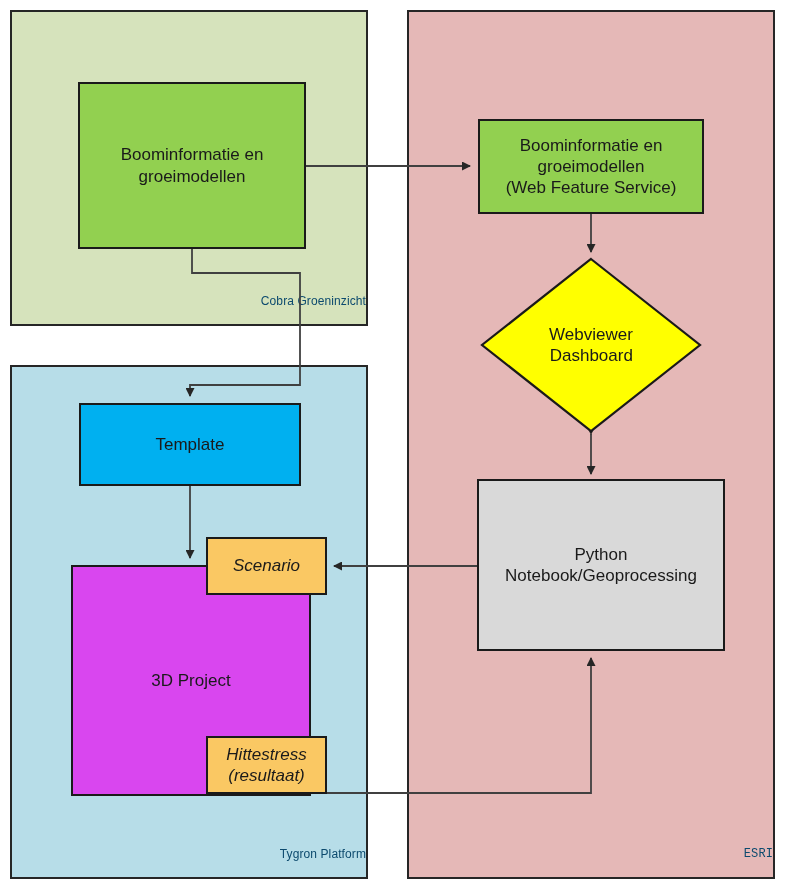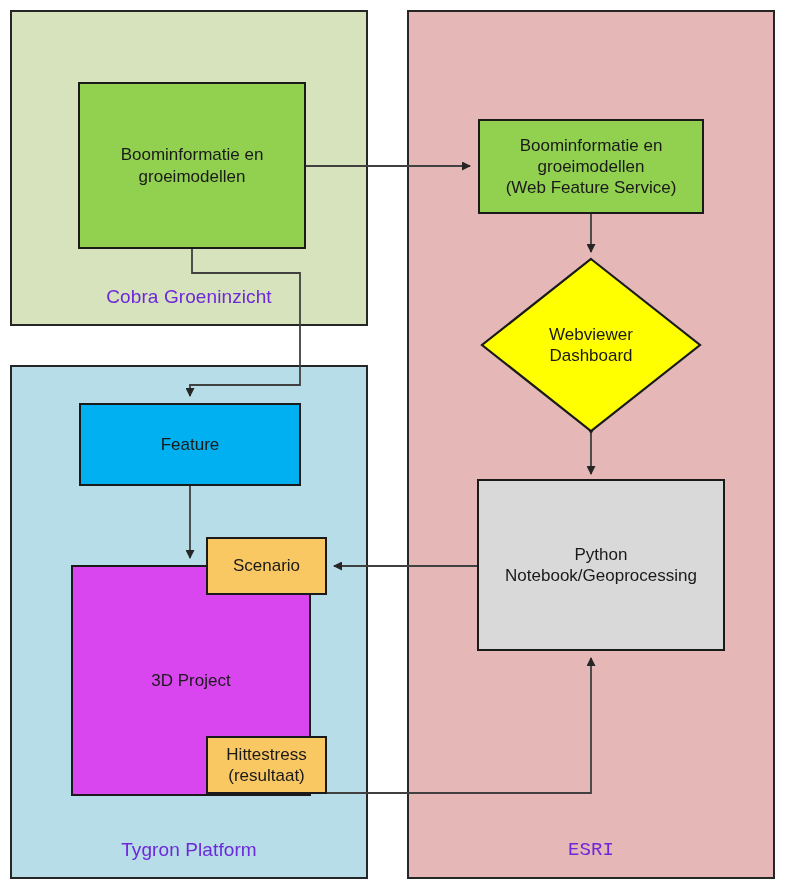--- a/index.html
+++ b/index.html
@@ -20,23 +20,23 @@
   }
   .panel {
     position: absolute;
     border: 2px solid #262626;
     box-sizing: border-box;
   }
   .panel-label {
     position: absolute;
     left: 0;
     right: 0;
-    text-align: center;
-    font-size: 19px;
-    color: #6d28d9;
+    text-align: right;
+    font-size: 12px;
+    color: #0c4a6e;
     letter-spacing: 0.1px;
   }
   .node {
     position: absolute;
     border: 2px solid #1a1a1a;
     box-sizing: border-box;
     display: flex;
     align-items: center;
     justify-content: center;
     text-align: center;
@@ -59,39 +59,39 @@
   }
   .diamond-text {
     position: absolute;
     left: 0;
     top: 0;
     width: 100%;
     height: 100%;
     display: flex;
     align-items: center;
     justify-content: center;
-    text-align: center;
+    text-align: right;
     font-size: 17px;
     color: #1a1a1a;
     line-height: 1.25;
     white-space: pre-line;
     pointer-events: none;
   }
   #edges {
     position: absolute;
     left: 0;
     top: 0;
     width: 785px;
     height: 892px;
     pointer-events: none;
   }
   .z1 { z-index: 1; }
   .z2 { z-index: 2; }
   .z3 { z-index: 3; }
-  .z4 { z-index: 4; }
+  .z4 { z-index: 4; font-style: italic; }
 </style>
 </head>
 <body>
 
 <div id="canvas">
 
   <div class="panel z1" style="left:10px; top:10px; width:358px; height:316px; background:#d6e3bc;">
     <div class="panel-label" style="bottom:16px;">Cobra Groeninzicht</div>
   </div>
 
@@ -143,21 +143,21 @@
     <div class="diamond-text">Webviewer
 Dashboard</div>
   </div>
 
   <div class="node z3" style="left:477px; top:479px; width:248px; height:172px; background:#d9d9d9;">
     <span class="lines">Python
 Notebook/Geoprocessing</span>
   </div>
 
   <div class="node z3" style="left:79px; top:403px; width:222px; height:83px; background:#00b0f0;">
-    <span class="lines">Feature</span>
+    <span class="lines">Template</span>
   </div>
 
   <div class="node z3" style="left:71px; top:565px; width:240px; height:231px; background:#d946ef;">
     <span class="lines">3D Project</span>
   </div>
 
   <div class="node z4" style="left:206px; top:537px; width:121px; height:58px; background:#fac863;">
     <span class="lines">Scenario</span>
   </div>
 

